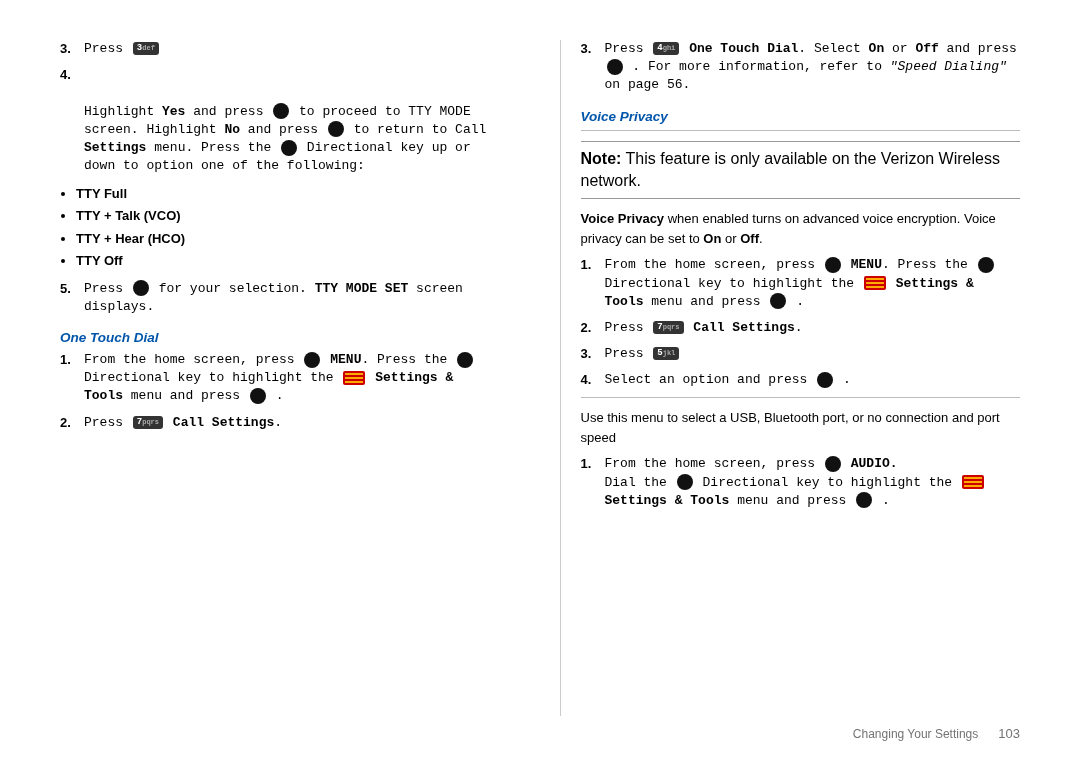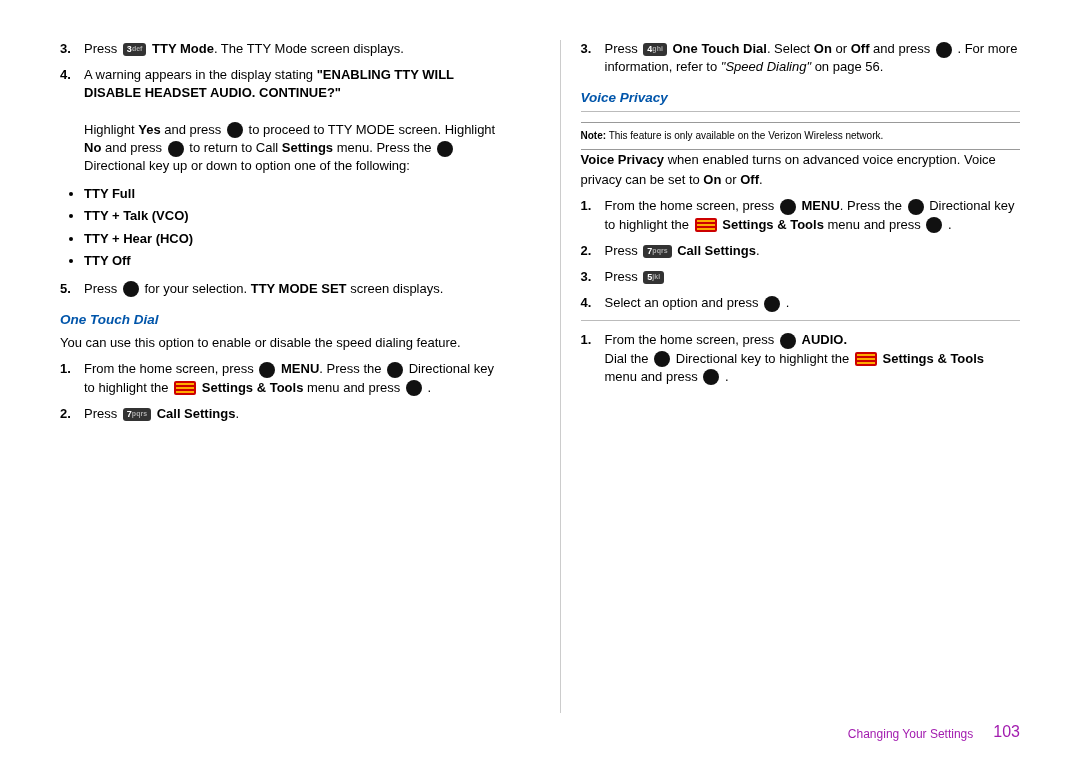--- a/index.html
+++ b/index.html
@@ -38,20 +38,21 @@
       gap: 6px;
       margin-bottom: 8px;
       line-height: 1.4;
     }
     .step-num {
       font-weight: bold;
       min-width: 18px;
     }
     .step-content {
       flex: 1;
+      font-family: Liberation Mono, monospace;
     }
     .key-badge {
       display: inline-flex;
       align-items: center;
       justify-content: center;
       background: #333;
       color: #fff;
       font-size: 9px;
       font-weight: bold;
       border-radius: 3px;
@@ -104,74 +105,72 @@
       margin-top: 14px;
       font-size: 13.5px;
     }
     p { margin-bottom: 8px; line-height: 1.5; }
     .bullet-list {
       margin: 6px 0 8px 16px;
       line-height: 1.7;
     }
     .bullet-list li {
       list-style: disc;
-      margin-left: 8px;
     }
     .note-box {
       border-top: 1px solid #999;
       border-bottom: 1px solid #999;
       padding: 6px 0;
-      font-size: 10px;
+      margin-bottom: 10px;
+      font-size: 16px;
       line-height: 1.4;
     }
     .note-label {
       font-weight: bold;
     }
     .footer {
       display: flex;
       justify-content: flex-end;
       align-items: flex-end;
       padding-top: 10px;
       border-top: none;
       font-size: 12px;
-      color: #a21caf;
+      color: #737373;
     }
     .footer-text {
       margin-right: 20px;
     }
     .footer-page {
-      font-size: 16px;
+      font-size: 13px;
     }
     .divider {
       border: none;
       border-top: 1px solid #bbb;
       margin: 6px 0 10px 0;
     }
   </style>
 </head>
 <body>
 
 <div class="page">
   <div class="columns">
 
     <div class="col-left">
 
       <div class="step">
         <span class="step-num">3.</span>
         <div class="step-content">
           <span>Press</span>
           <span class="key-badge">3<span class="key-sub">def</span></span>
-          <span> <strong>TTY Mode</strong>. The TTY Mode screen displays.</span>
         </div>
       </div>
 
       <div class="step">
         <span class="step-num">4.</span>
         <div class="step-content">
-          <span>A warning appears in the display stating <strong>"ENABLING TTY WILL DISABLE HEADSET AUDIO. CONTINUE?"</strong></span>
           <br><br>
           <span>Highlight <strong>Yes</strong> and press </span>
           <span class="btn-circle"></span>
           <span> to proceed to TTY MODE screen. Highlight <strong>No</strong> and press </span>
           <span class="btn-circle"></span>
           <span> to return to Call <strong>Settings</strong> menu. Press the </span>
           <span class="btn-circle"></span>
           <span> Directional key up or down to option one of the following:</span>
         </div>
       </div>
@@ -187,21 +186,20 @@
         <span class="step-num">5.</span>
         <div class="step-content">
           <span>Press </span>
           <span class="btn-circle"></span>
           <span> for your selection. <strong>TTY MODE SET</strong> screen displays.</span>
         </div>
       </div>
 
       <div class="section-heading">One Touch Dial</div>
 
-      <p>You can use this option to enable or disable the speed dialing feature.</p>
 
       <div class="step">
         <span class="step-num">1.</span>
         <div class="step-content">
           <span>From the home screen, press </span>
           <span class="btn-circle"></span>
           <span> <strong>MENU</strong>. Press the </span>
           <span class="btn-circle"></span>
           <span> Directional key to highlight the </span>
           <span class="settings-icon"></span>
@@ -281,20 +279,21 @@
         <span class="step-num">4.</span>
         <div class="step-content">
           <span>Select an option and press </span>
           <span class="btn-circle"></span>
           <span>.</span>
         </div>
       </div>
 
       <hr class="divider">
 
+      <p>Use this menu to select a USB, Bluetooth port, or no connection and port speed</p>
 
       <div class="step">
         <span class="step-num">1.</span>
         <div class="step-content">
           <span>From the home screen, press </span>
           <span class="btn-circle"></span>
           <span> <strong>AUDIO.</strong></span>
           <br>
           <span>Dial the </span>
           <span class="btn-circle"></span>

